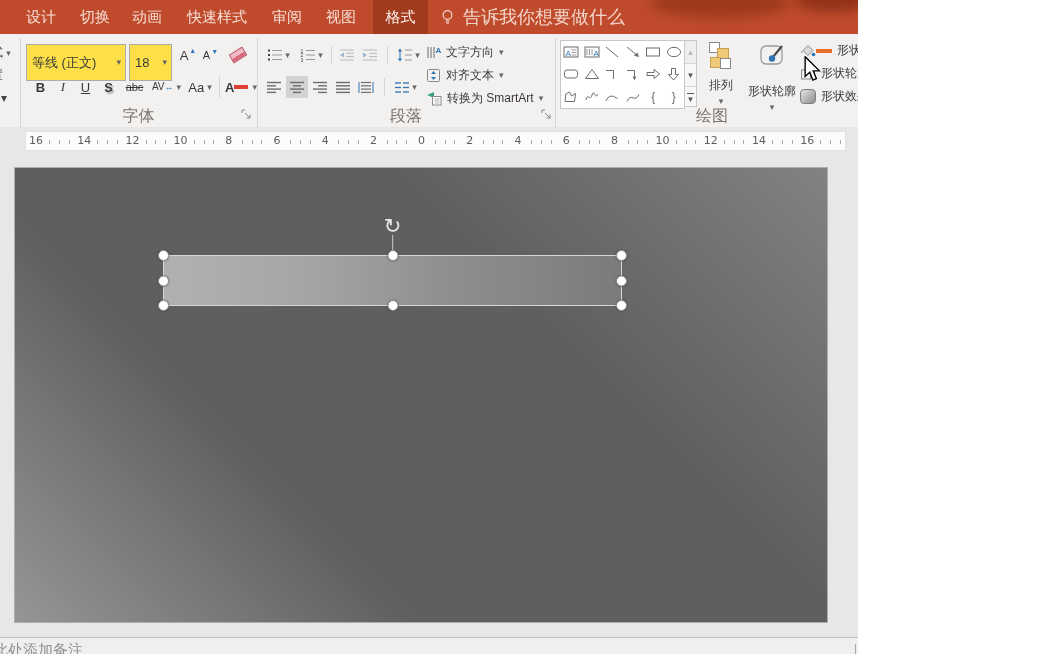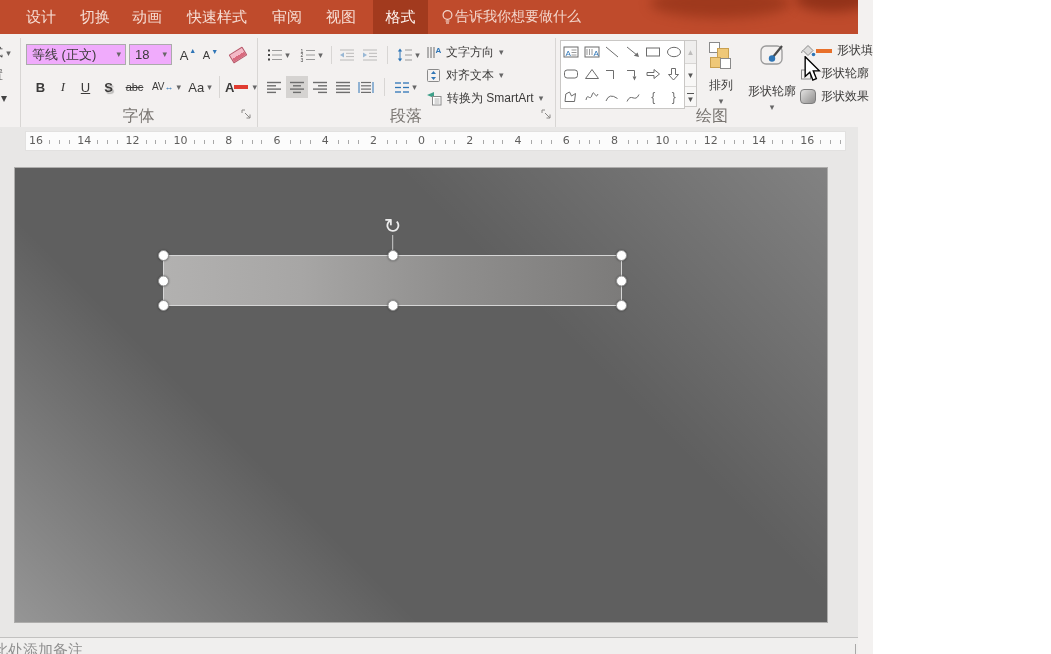--- a/index.html
+++ b/index.html
@@ -1,31 +1,31 @@
 <!DOCTYPE html>
 <html><head>
 <meta charset="utf-8">
 <style>
   html,body{margin:0;padding:0;width:1051px;height:654px;overflow:hidden;background:#ffffff;
     font-family:"Liberation Sans","DejaVu Sans",sans-serif;-webkit-font-smoothing:antialiased;}
-  .app{position:absolute;left:0;top:0;width:858px;height:654px;overflow:hidden;background:#f3f1f0;padding-left:15px;}
+  .app{position:absolute;left:0;top:0;width:858px;height:654px;overflow:hidden;background:#f3f1f0;}
   
   .tabbar{position:absolute;left:0;top:0;width:858px;height:34px;background:#bf4b2c;overflow:hidden;}
   .blotch{position:absolute;border-radius:50%;filter:blur(6px);}
   .tab{position:absolute;top:0;height:34px;display:flex;align-items:center;justify-content:center;
     color:#f6ddd4;font-size:15px;cursor:default;}
   .tab.active{background:#a23a1e;color:#fdf3ef;}
-  .tellme{position:absolute;left:440px;top:0;height:34px;display:flex;align-items:center;
-    color:#f3d6cc;font-size:14px;}
+  .tellme{position:absolute;left:440px;top:0;height:34px;display:flex;align-items:center;gap:8px;
+    color:#f3d6cc;font-size:18px;}
   
   .ribbon{position:absolute;left:0;top:34px;width:858px;height:93px;background:#f3f1f0;border-bottom:1px solid #d2d0ce;}
   .vsep{position:absolute;top:4px;height:114px;width:1px;background:#d8d6d4;}
   .grplabel{position:absolute;top:72px;font-size:16px;color:#7a7672;text-align:center;}
   .launcher{position:absolute;width:12px;height:12px;cursor:pointer;}
-  .combo{position:absolute;height:21px;background:#f0abfc;border:1px solid #ababab;display:flex;align-items:center;
+  .combo{position:absolute;height:37px;background:#fde047;border:1px solid #ababab;display:flex;align-items:center;
     font-size:13px;color:#3b3a39;padding-left:5px;box-sizing:border-box;}
   .combo .car{margin-left:auto;padding:0 4px;color:#666;font-size:9px;}
   .rbtn{position:absolute;display:flex;align-items:center;justify-content:center;color:#3b3a39;cursor:pointer;box-sizing:border-box;}
   .rbtn.sel{background:#d5d3d1;}
   .car{font-size:9px;color:#666;line-height:1;}
   .lblbtn{position:absolute;display:flex;align-items:center;gap:5px;font-size:12px;color:#3b3a39;cursor:pointer;white-space:nowrap;}
   .bigbtn{position:absolute;width:44px;height:66px;display:flex;flex-direction:column;align-items:center;cursor:pointer;
     font-size:12px;color:#3b3a39;}
   .bigbtn .cap{margin-top:14px;white-space:nowrap;}
   .gallery{position:absolute;left:560px;top:6px;width:123px;height:67px;background:#fff;border:1px solid #c9c7c5;

